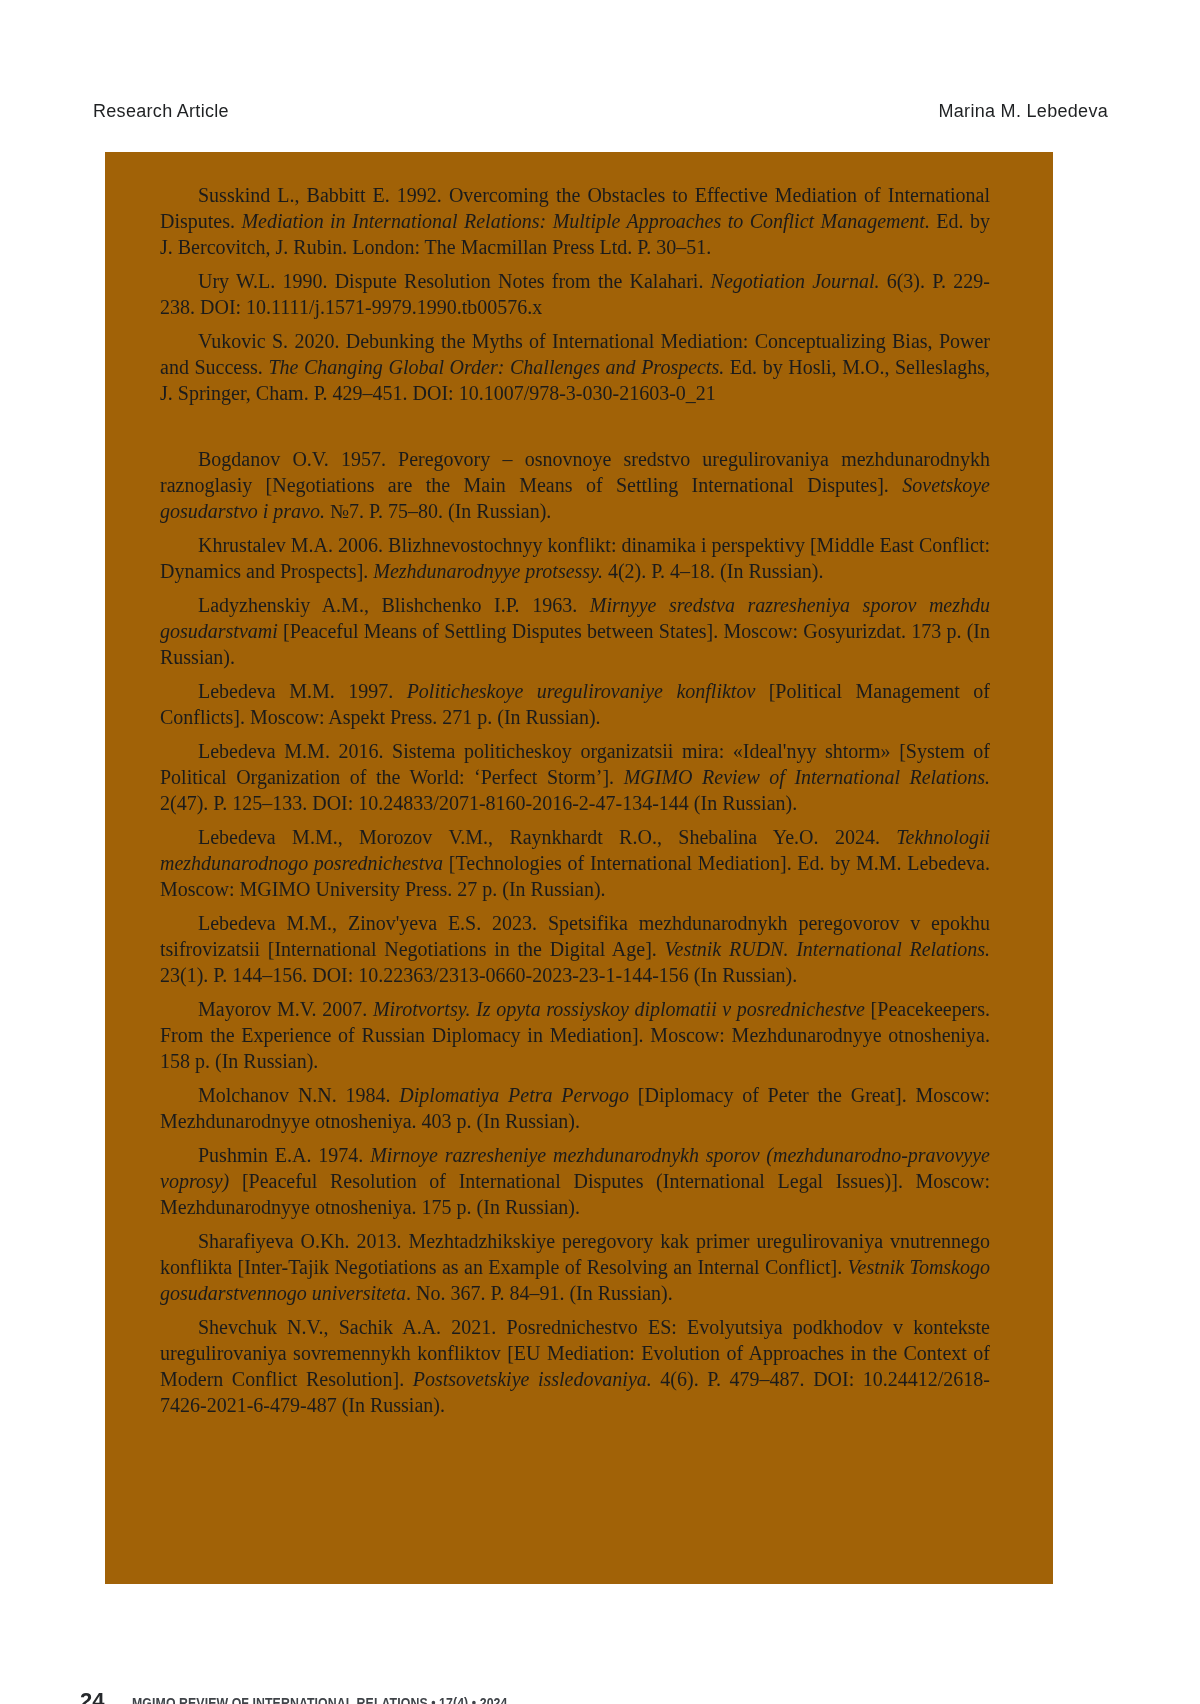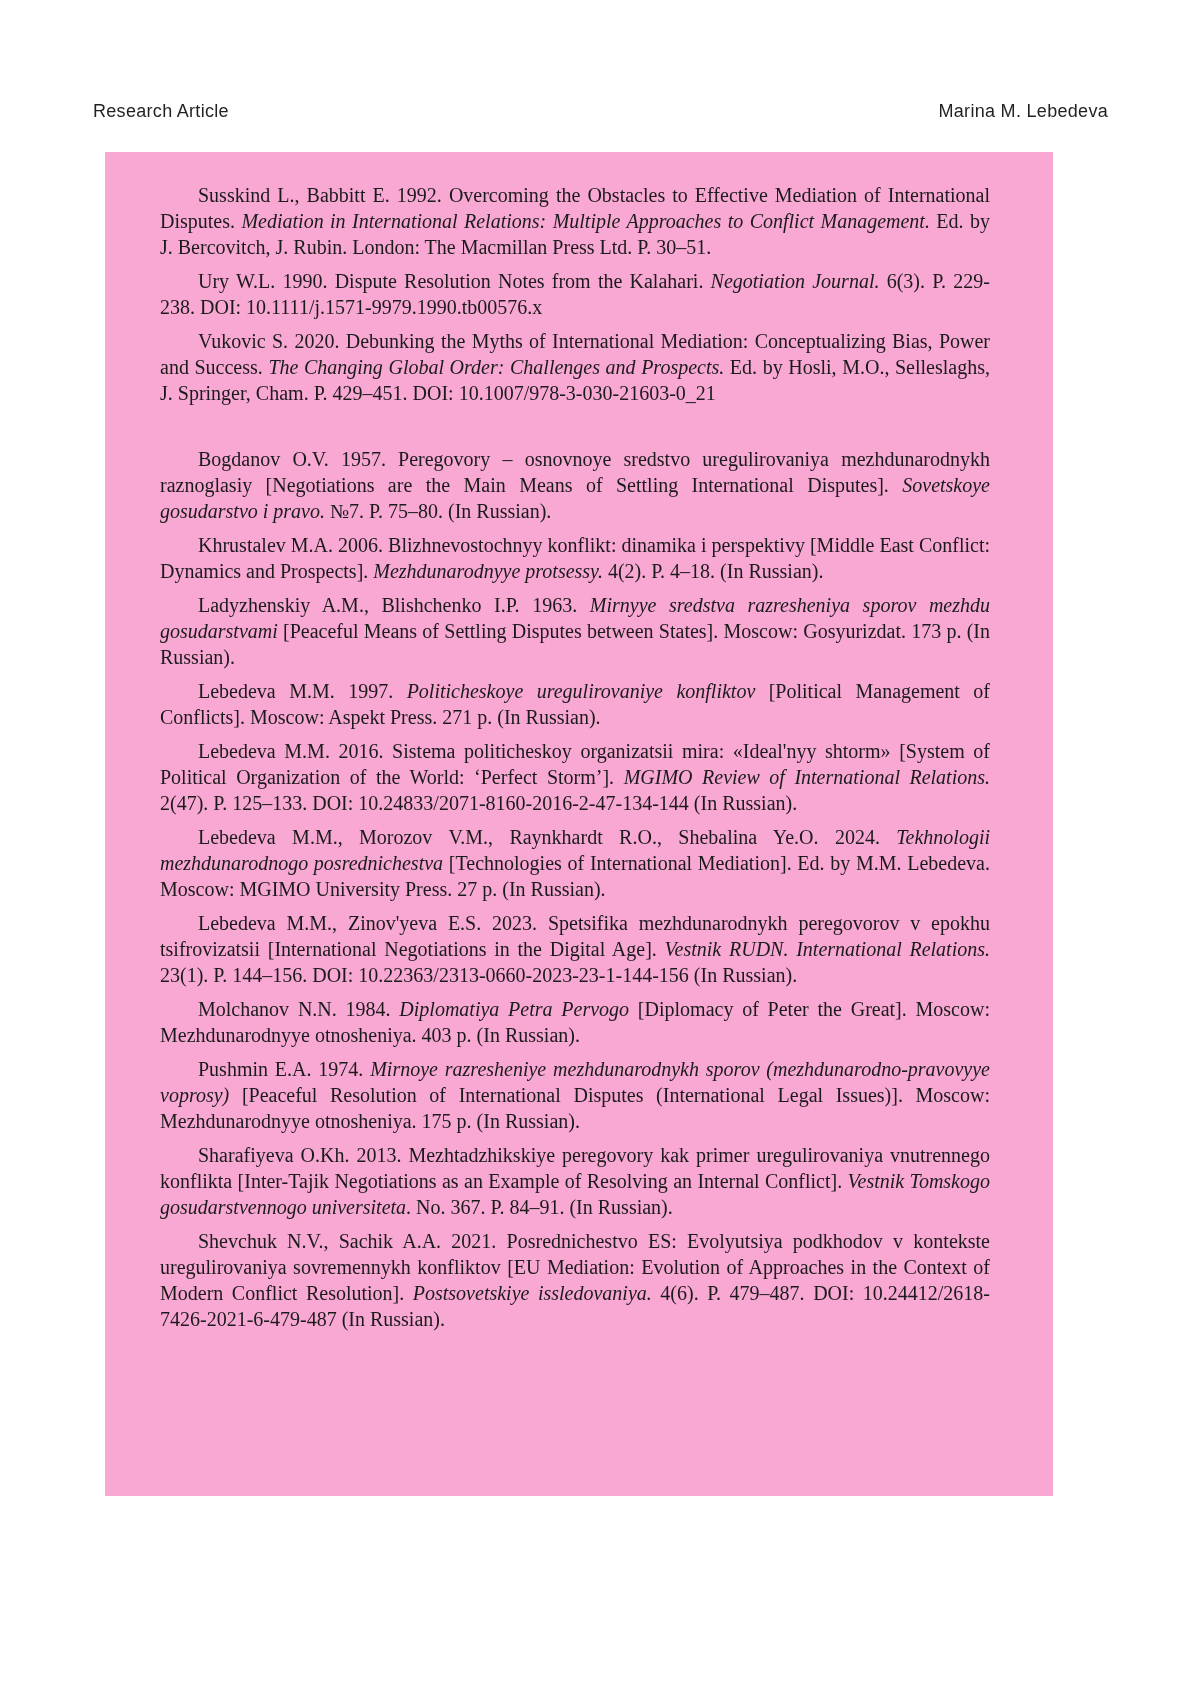--- a/index.html
+++ b/index.html
@@ -3,21 +3,21 @@
 <meta charset="utf-8">
 <style>
   html, body {
     margin: 0;
     padding: 0;
     background: #ffffff;
   }
   .page {
     position: relative;
     width: 1200px;
-    height: 1496px;
+    height: 1704px;
     background: #ffffff;
     font-family: "Liberation Serif", serif;
     overflow: hidden;
   }
   .running-head {
     position: absolute;
     top: 88px;
     left: 93px;
     right: 92px;
     display: flex;
@@ -32,21 +32,21 @@
     font-weight: 500;
     margin-top: 13px;
   }
   .refs-panel {
     position: absolute;
     top: 152px;
     left: 105px;
     width: 948px;
     height: 1432px;
     box-sizing: border-box;
-    background: #f9a8d4;
+    background: #a16207;
     padding: 30px 63px 0 55px;
     overflow: hidden;
   }
   .ref {
     margin: 0 0 8px 0;
     font-size: 20px;
     line-height: 26px;
     color: #1b1b1b;
     text-align: justify;
     text-indent: 38px;
@@ -97,20 +97,21 @@
         <p class="ref"><span>Ury W.L. 1990. Dispute Resolution Notes from the Kalahari. </span><i>Negotiation Journal.</i><span> 6(3). P. 229-238. DOI: 10.1111/j.1571-9979.1990.tb00576.x</span></p>
         <p class="ref"><span>Vukovic S. 2020. Debunking the Myths of International Mediation: Conceptualizing Bias, Power and Success. </span><i>The Changing Global Order: Challenges and Prospects.</i><span> Ed. by Hosli, M.O., Selleslaghs, J. Springer, Cham. P. 429–451.  DOI: 10.1007/978-3-030-21603-0_21</span></p>
         <div class="section-break"></div>
         <p class="ref"><span>Bogdanov O.V. 1957. Peregovory – osnovnoye sredstvo uregulirovaniya mezhdunarodnykh raznoglasiy [Negotiations are the Main Means of Settling International Disputes]. </span><i>Sovetskoye gosudarstvo i pravo.</i><span> №7. P. 75–80. (In Russian).</span></p>
         <p class="ref"><span>Khrustalev M.A. 2006. Blizhnevostochnyy konflikt: dinamika i perspektivy [Middle East Conflict: Dynamics and Prospects]. </span><i>Mezhdunarodnyye protsessy.</i><span> 4(2). P. 4–18. (In Russian).</span></p>
         <p class="ref"><span>Ladyzhenskiy A.M., Blishchenko I.P. 1963. </span><i>Mirnyye sredstva razresheniya sporov mezhdu gosudarstvami</i><span> [Peaceful Means of Settling Disputes between States]. Moscow: Gosyurizdat. 173 p. (In Russian).</span></p>
         <p class="ref"><span>Lebedeva M.M. 1997. </span><i>Politicheskoye uregulirovaniye konfliktov</i><span> [Political Management of Conflicts]. Moscow: Aspekt Press. 271 p. (In Russian).</span></p>
         <p class="ref"><span>Lebedeva M.M. 2016. Sistema politicheskoy organizatsii mira: «Ideal'nyy shtorm» [System of Political Organization of the World: ‘Perfect Storm’]. </span><i>MGIMO Review of International Relations.</i><span> 2(47). P. 125–133. DOI: 10.24833/2071-8160-2016-2-47-134-144 (In Russian).</span></p>
         <p class="ref"><span>Lebedeva M.M., Morozov V.M., Raynkhardt R.O., Shebalina Ye.O. 2024. </span><i>Tekhnologii mezhdunarodnogo posrednichestva</i><span> [Technologies of International Mediation]. Ed. by M.M. Lebedeva. Moscow: MGIMO University Press. 27 p. (In Russian).</span></p>
         <p class="ref"><span>Lebedeva M.M., Zinov'yeva E.S. 2023. Spetsifika mezhdunarodnykh peregovorov v epokhu tsifrovizatsii [International Negotiations in the Digital Age]. </span><i>Vestnik RUDN. International Relations.</i><span> 23(1). P. 144–156. DOI: 10.22363/2313-0660-2023-23-1-144-156 (In Russian).</span></p>
+        <p class="ref"><span>Mayorov M.V. 2007. </span><i>Mirotvortsy. Iz opyta rossiyskoy diplomatii v posrednichestve</i><span> [Peacekeepers. From the Experience of Russian Diplomacy in Mediation]. Moscow: Mezhdunarodnyye otnosheniya. 158 p. (In Russian).</span></p>
         <p class="ref"><span>Molchanov N.N. 1984. </span><i>Diplomatiya Petra Pervogo</i><span> [Diplomacy of Peter the Great]. Moscow: Mezhdunarodnyye otnosheniya. 403 p. (In Russian).</span></p>
         <p class="ref"><span>Pushmin E.A. 1974. </span><i>Mirnoye razresheniye mezhdunarodnykh sporov (mezhdunarodno-pravovyye voprosy)</i><span> [Peaceful Resolution of International Disputes (International Legal Issues)]. Moscow: Mezhdunarodnyye otnosheniya. 175 p. (In Russian).</span></p>
         <p class="ref"><span>Sharafiyeva O.Kh. 2013. Mezhtadzhikskiye peregovory kak primer uregulirovaniya vnutrennego konflikta [Inter-Tajik Negotiations as an Example of Resolving an Internal Conflict]. </span><i>Vestnik Tomskogo gosudarstvennogo universiteta</i><span>. No. 367. P. 84–91. (In Russian).</span></p>
         <p class="ref"><span>Shevchuk N.V., Sachik A.A. 2021. Posrednichestvo ES: Evolyutsiya podkhodov v kontekste uregulirovaniya sovremennykh konfliktov [EU Mediation: Evolution of Approaches in the Context of Modern Conflict Resolution]. </span><i>Postsovetskiye issledovaniya.</i><span> 4(6). P. 479–487. DOI: 10.24412/2618-7426-2021-6-479-487 (In Russian).</span></p>
       </div>
   </div>
 
   <div class="footer">
     <span class="page-number">24</span>
     <span class="journal-line">MGIMO REVIEW OF INTERNATIONAL RELATIONS  • 17(4) • 2024</span>

